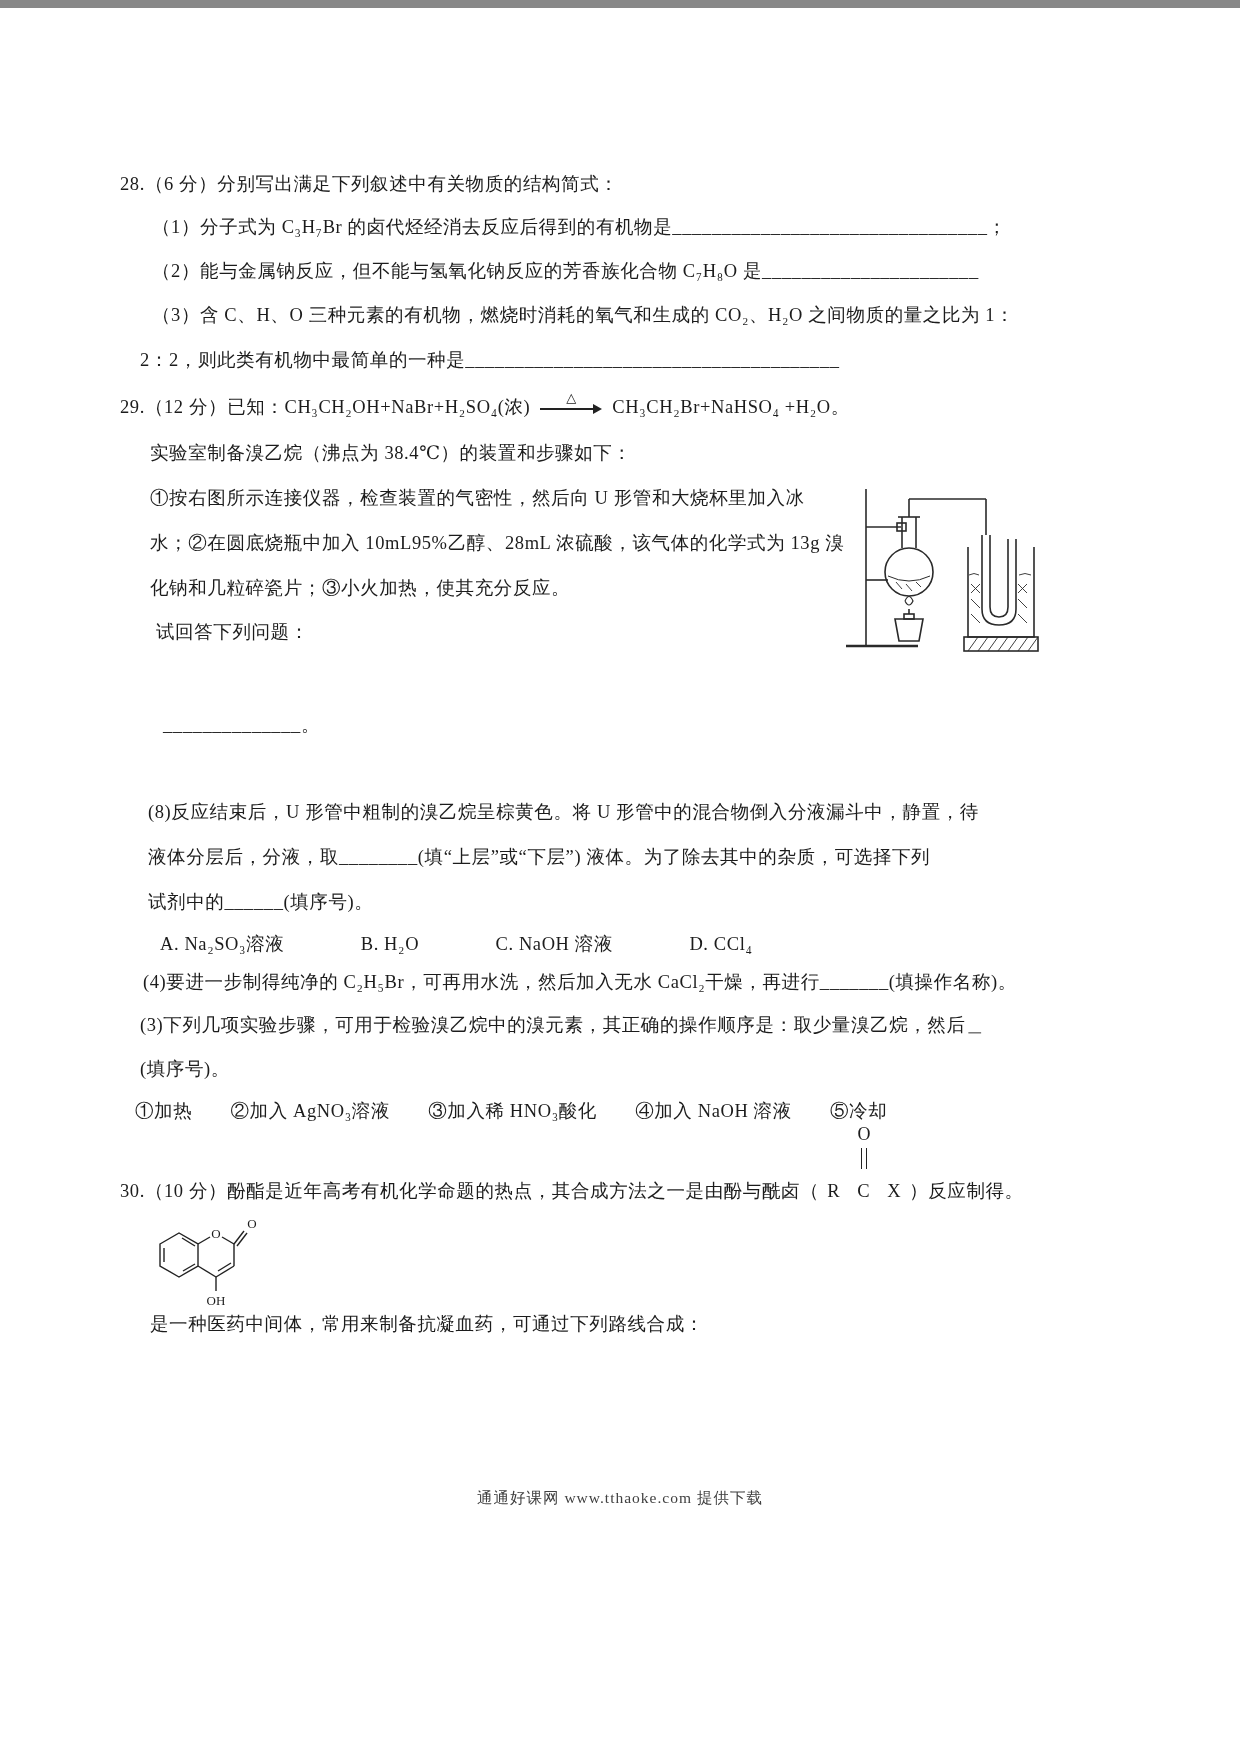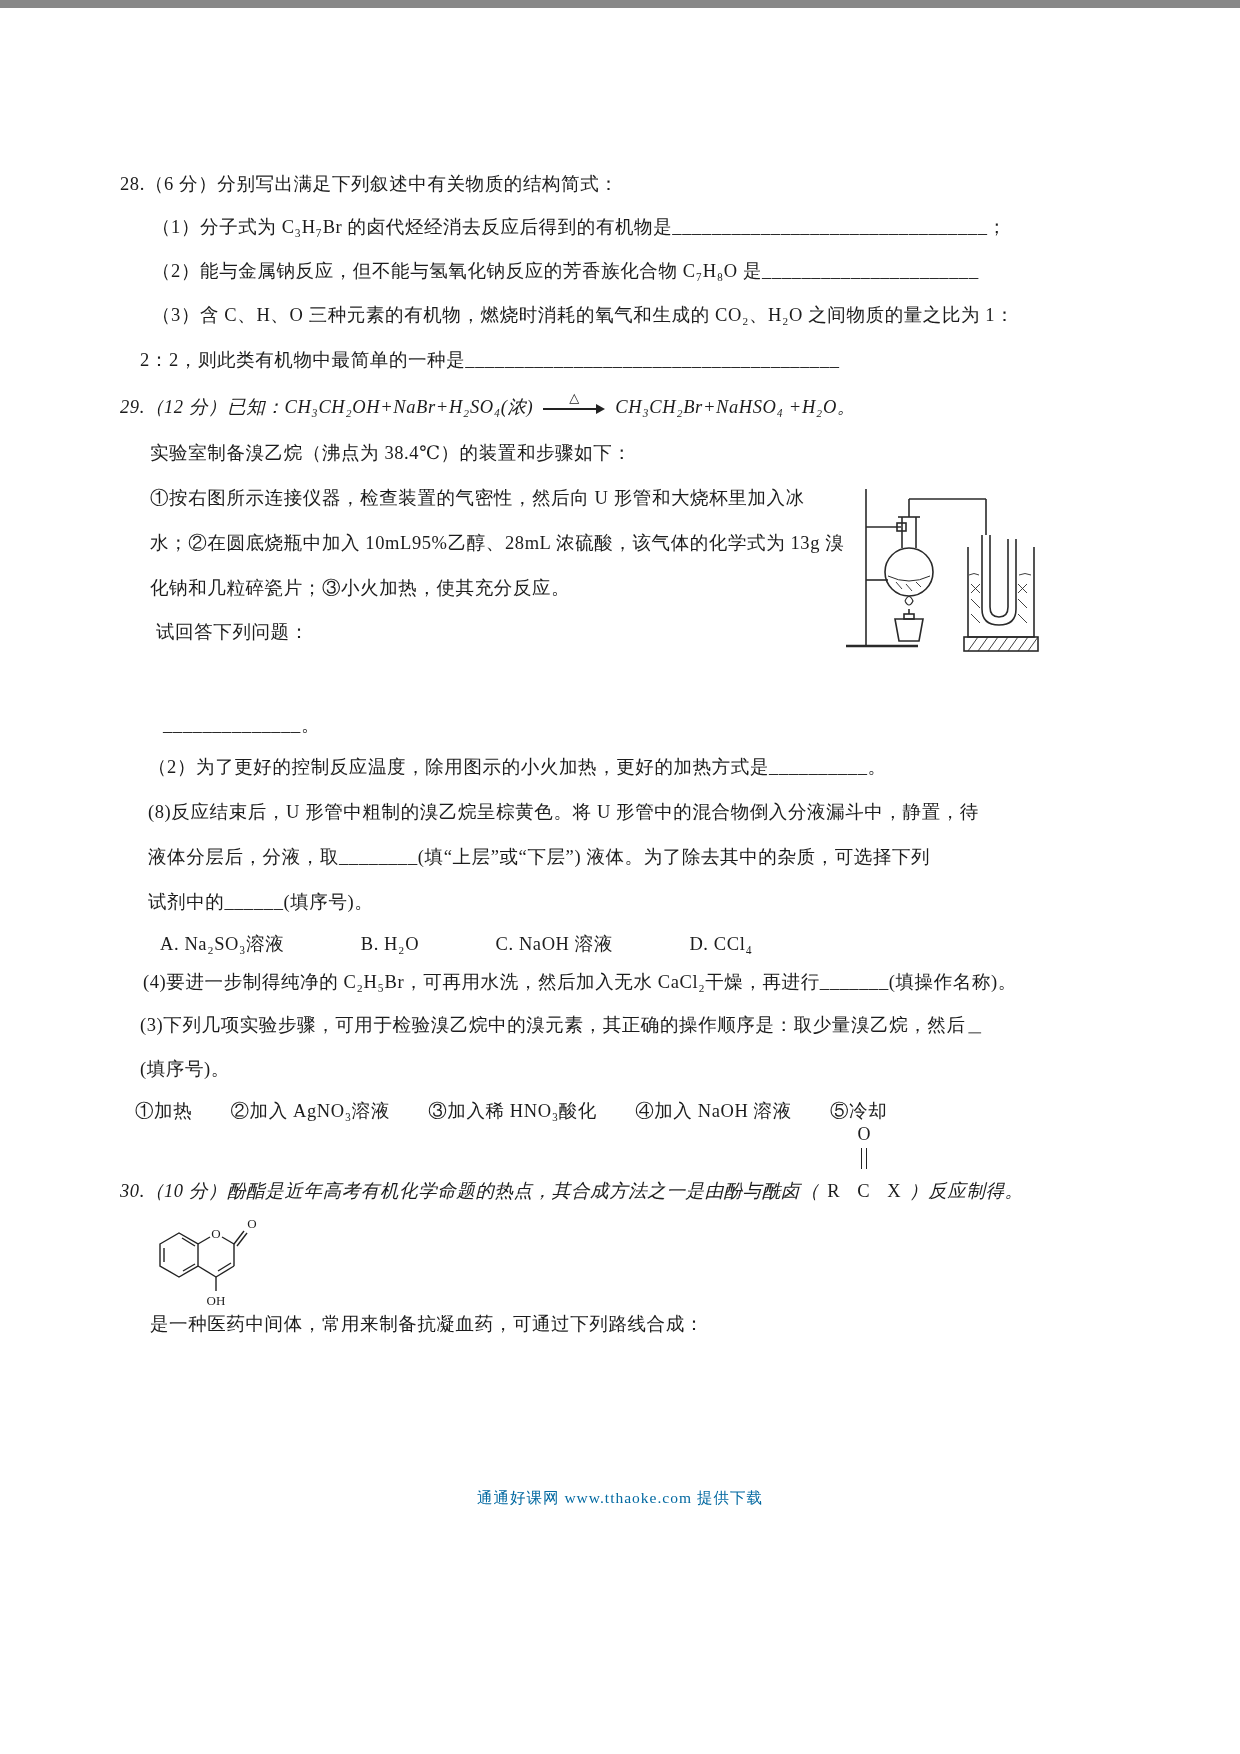--- a/index.html
+++ b/index.html
@@ -12,21 +12,21 @@
     color:#1c1c1c;
     overflow:hidden;
   }
   .line {
     position:absolute;
     font-size:18.5px;
     letter-spacing:0.6px;
     white-space:nowrap;
     line-height:1.25;
   }
-  .line .seg { white-space:nowrap;font-style:italic; }
+  .line .seg { white-space:nowrap; }
 
   
   .rxn-arrow {
     display:inline-block; position:relative;
     width:62px; height:14px; margin:0 10px;
     vertical-align:baseline;
   }
   .rxn-arrow::before {
     content:""; position:absolute; left:0; right:7px; bottom:3px;
     height:1.6px; background:#222;
@@ -55,21 +55,21 @@
     transform:translateX(-50%);
     width:4px; height:21px;
     border-left:1.7px solid #222; border-right:1.7px solid #222;
   }
 
   svg.figure { position:absolute; }
   svg.figure text { font-family:"Liberation Serif","DejaVu Serif",serif; fill:#1c1c1c; }
 
   .footer {
     position:absolute; left:0; width:100%;
-    text-align:center; font-size:15.5px; color:#0369a1;
+    text-align:center; font-size:15.5px; color:#404040;
     letter-spacing:1px;
   }
 </style>
 </head>
 <body>
 
 <div class="page">
 
   <div class="line" style="left:120px; top:165px">28.（6 分）分别写出满足下列叙述中有关物质的结构简式：</div>
   <div class="line" style="left:152px; top:208px">（1）分子式为 C₃H₇Br 的卤代烃经消去反应后得到的有机物是________________________________；</div>
@@ -80,21 +80,20 @@
   <div class="line" style="left:120px; top:388px">
     <span class="seg">29.（12 分）已知：CH₃CH₂OH+NaBr+H₂SO₄(浓)</span><span class="rxn-arrow"><span class="delta">△</span></span><span class="seg">CH₃CH₂Br+NaHSO₄ +H₂O。</span>
   </div>
 
   <div class="line" style="left:150px; top:434px">实验室制备溴乙烷（沸点为 38.4℃）的装置和步骤如下：</div>
   <div class="line" style="left:150px; top:479px">①按右图所示连接仪器，检查装置的气密性，然后向 U 形管和大烧杯里加入冰</div>
   <div class="line" style="left:150px; top:524px">水；②在圆底烧瓶中加入 10mL95%乙醇、28mL 浓硫酸，该气体的化学式为 13g 溴</div>
   <div class="line" style="left:150px; top:569px">化钠和几粒碎瓷片；③小火加热，使其充分反应。</div>
   <div class="line" style="left:156px; top:613px">试回答下列问题：</div>
   <div class="line" style="left:163px; top:706px">______________。</div>
-  <div class="line" style="left:148px; top:748px">（2）为了更好的控制反应温度，除用图示的小火加热，更好的加热方式是__________。</div>
   <div class="line" style="left:148px; top:793px">(8)反应结束后，U 形管中粗制的溴乙烷呈棕黄色。将 U 形管中的混合物倒入分液漏斗中，静置，待</div>
   <div class="line" style="left:148px; top:838px">液体分层后，分液，取________(填“上层”或“下层”) 液体。为了除去其中的杂质，可选择下列</div>
   <div class="line" style="left:148px; top:883px">试剂中的______(填序号)。</div>
   <div class="line" style="left:160px; top:925px">A. Na₂SO₃溶液　　　　B. H₂O　　　　C. NaOH 溶液　　　　D. CCl₄</div>
   <div class="line" style="left:143px; top:963px">(4)要进一步制得纯净的 C₂H₅Br，可再用水洗，然后加入无水 CaCl₂干燥，再进行_______(填操作名称)。</div>
   <div class="line" style="left:140px; top:1006px">(3)下列几项实验步骤，可用于检验溴乙烷中的溴元素，其正确的操作顺序是：取少量溴乙烷，然后＿</div>
   <div class="line" style="left:140px; top:1050px">(填序号)。</div>
   <div class="line" style="left:135px; top:1092px">①加热　　②加入 AgNO₃溶液　　③加入稀 HNO₃酸化　　④加入 NaOH 溶液　　⑤冷却</div>
 
   <svg class="figure" style="left:842px; top:475px" width="200" height="180" viewBox="0 0 200 180">

